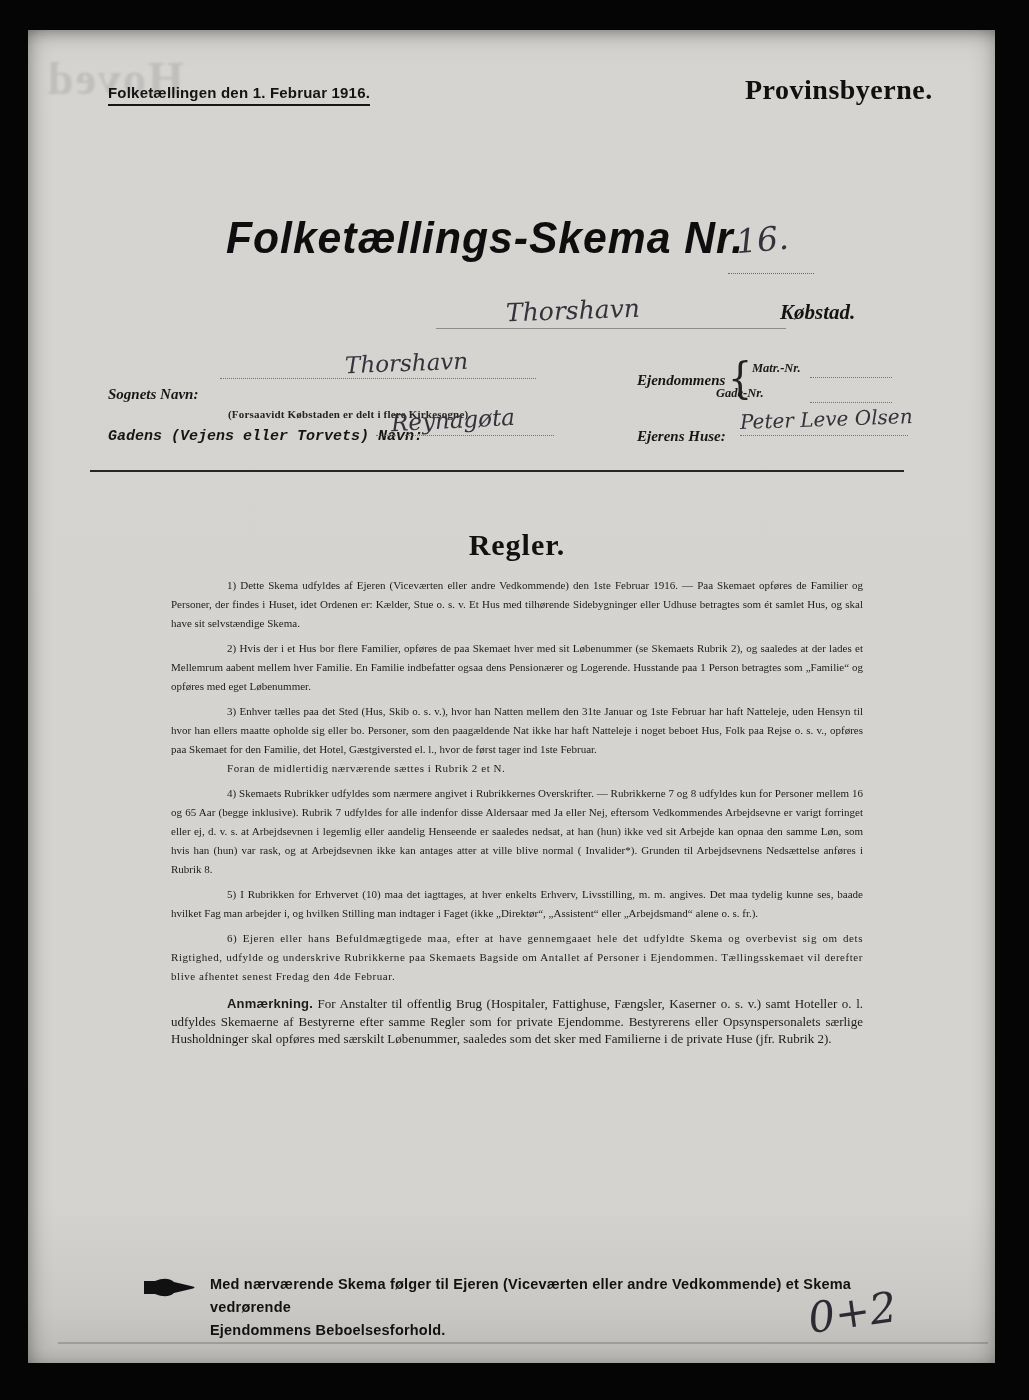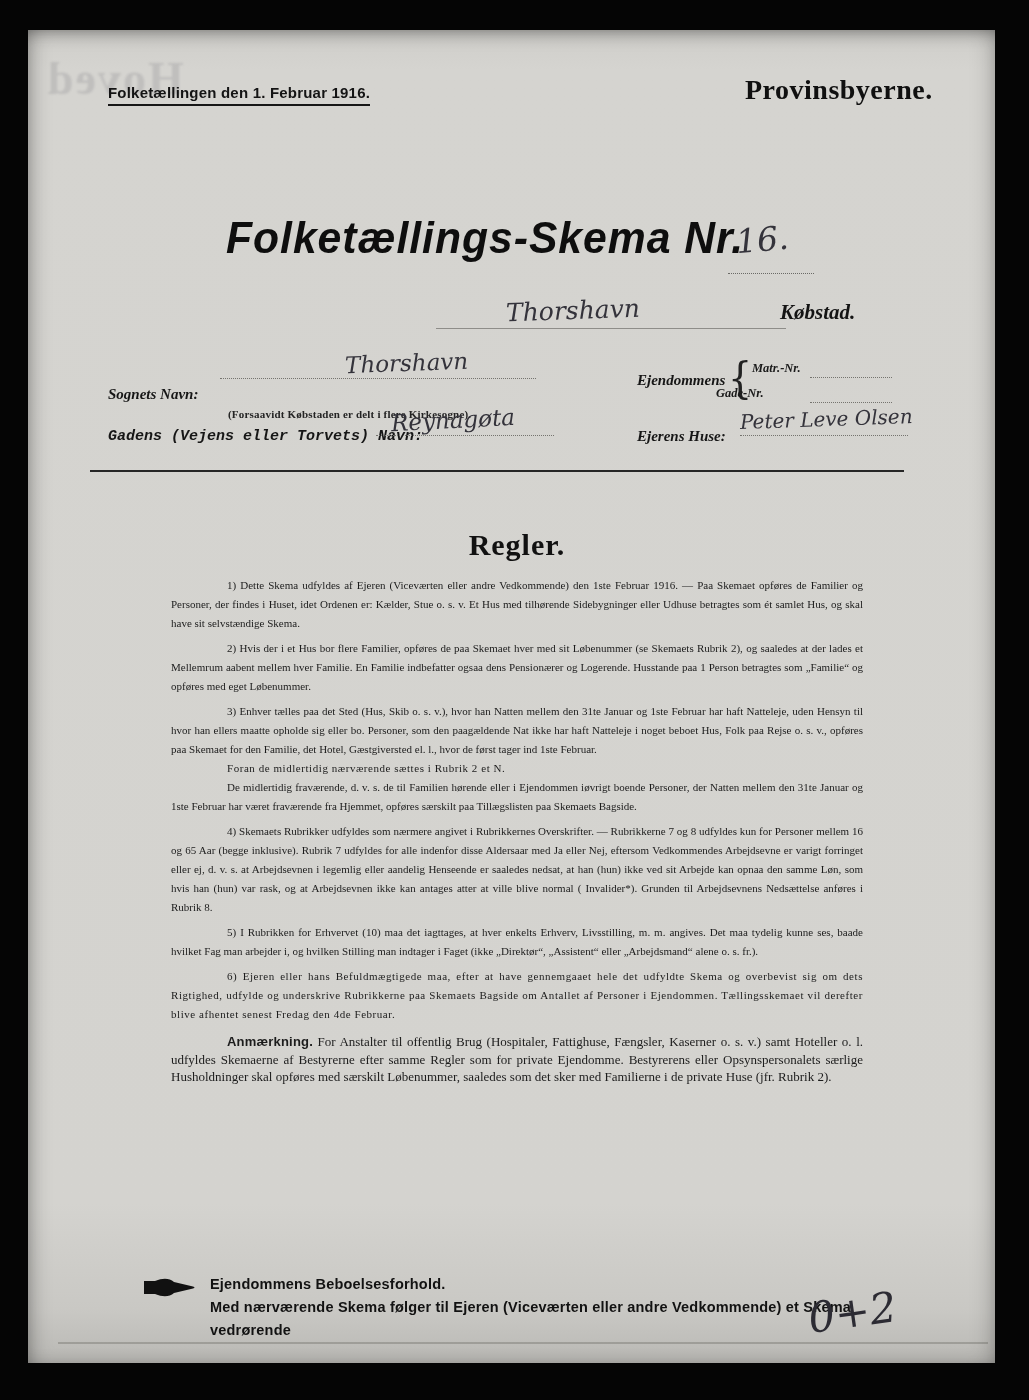--- a/index.html
+++ b/index.html
@@ -109,35 +109,34 @@
   </div>
 
   <div class="abs hrule"></div>
 
   <div class="abs rules">
     <h2>Regler.</h2>
     <p>1) Dette Skema udfyldes af Ejeren (Viceværten eller andre Vedkommende) den 1ste Februar 1916. — Paa Skemaet opføres de Familier og Personer, der findes i Huset, idet Ordenen er: Kælder, Stue o. s. v. Et Hus med tilhørende Sidebygninger eller Udhuse betragtes som ét samlet Hus, og skal have sit selvstændige Skema.</p>
     <p>2) Hvis der i et Hus bor flere Familier, opføres de paa Skemaet hver med sit Løbenummer (se Skemaets Rubrik 2), og saaledes at der lades et Mellemrum aabent mellem hver Familie.  En Familie indbefatter ogsaa dens Pensionærer og Logerende.  Husstande paa 1 Person betragtes som „Familie“ og opføres med eget Løbenummer.</p>
     <p>3) Enhver tælles paa det Sted (Hus, Skib o. s. v.), hvor han Natten mellem den 31te Januar og 1ste Februar har haft Natteleje, uden Hensyn til hvor han ellers maatte opholde sig eller bo.  Personer, som den paagældende Nat ikke har haft Natteleje i noget beboet Hus, Folk paa Rejse o. s. v., opføres paa Skemaet for den Familie, det Hotel, Gæstgiversted el. l., hvor de først tager ind 1ste Februar.</p>
     <p class="sub spaced">Foran de midlertidig nærværende sættes i Rubrik 2 et N.</p>
-    <p class="sub">De midlertidig fraværende, d. v. s. de til Familien hørende eller i Ejendommen iøvrigt boende Personer, der Natten mellem den 31te Januar og 1ste Februar har været fraværende fra Hjemmet, opføres særskilt paa Tillægslisten paa Skemaets Bagside.</p>
     <p>4) Skemaets Rubrikker udfyldes som nærmere angivet i Rubrikkernes Overskrifter. — Rubrikkerne 7 og 8 udfyldes kun for Personer mellem 16 og 65 Aar (begge inklusive).  Rubrik 7 udfyldes for alle indenfor disse Aldersaar med Ja eller Nej, eftersom Vedkommendes Arbejdsevne er varigt forringet eller ej, d. v. s. at Arbejdsevnen i legemlig eller aandelig Henseende er saaledes nedsat, at han (hun) ikke ved sit Arbejde kan opnaa den samme Løn, som hvis han (hun) var rask, og at Arbejdsevnen ikke kan antages atter at ville blive normal ( Invalider*).  Grunden til Arbejdsevnens Nedsættelse anføres i Rubrik 8.</p>
     <p>5) I Rubrikken for Erhvervet (10) maa det iagttages, at hver enkelts Erhverv, Livsstilling, m. m. angives.  Det maa tydelig kunne ses, baade hvilket Fag man arbejder i, og hvilken Stilling man indtager i Faget (ikke „Direktør“, „Assistent“ eller „Arbejdsmand“ alene o. s. fr.).</p>
     <p class="spaced">6) Ejeren eller hans Befuldmægtigede maa, efter at have gennemgaaet hele det udfyldte Skema og overbevist sig om dets Rigtighed, udfylde og underskrive Rubrikkerne paa Skemaets Bagside om Antallet af Personer i Ejendommen.  Tællingsskemaet vil derefter blive afhentet senest Fredag den 4de Februar.</p>
     <p class="anm"><span class="anm-label">Anmærkning.</span><span> For Anstalter til offentlig Brug (Hospitaler, Fattighuse, Fængsler, Kaserner o. s. v.) samt Hoteller o. l. udfyldes Skemaerne af Bestyrerne efter samme Regler som for private Ejendomme.  Bestyrerens eller Opsynspersonalets særlige Husholdninger skal opføres med særskilt Løbenummer, saaledes som det sker med Familierne i de private Huse (jfr. Rubrik 2).</span></p>
   </div>
 
   <div class="abs crease"></div>
 
   <div class="abs manicule">
     <svg width="52" height="22" viewBox="0 0 52 22" aria-hidden="true">
       <rect x="0" y="5" width="11" height="13" fill="#111"></rect>
       <path d="M11 5 q12 -5 19 1 l19 4.5 q3 1 0 2 l-19 4.5 q-7 6 -19 1 z" fill="#111"></path>
     </svg>
   </div>
   <div class="abs footnote">
+    <div>Med nærværende Skema følger til Ejeren (Viceværten eller andre Vedkommende) et Skema vedrørende</div>
     <div>Ejendommens Beboelsesforhold.</div>
-    <div>Med nærværende Skema følger til Ejeren (Viceværten eller andre Vedkommende) et Skema vedrørende</div>
   </div>
 
   <div class="abs hand bottom-annotation">0+2</div>
 
 </div>
 
 </body></html>

